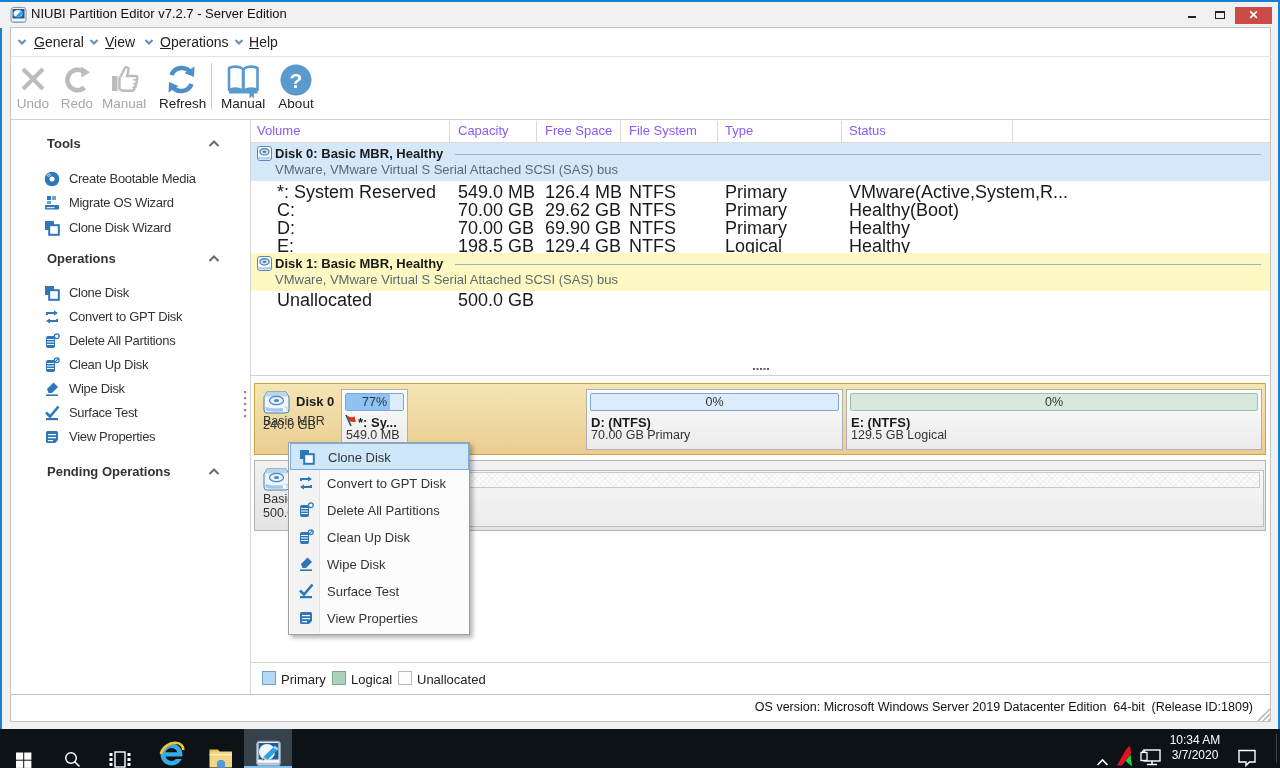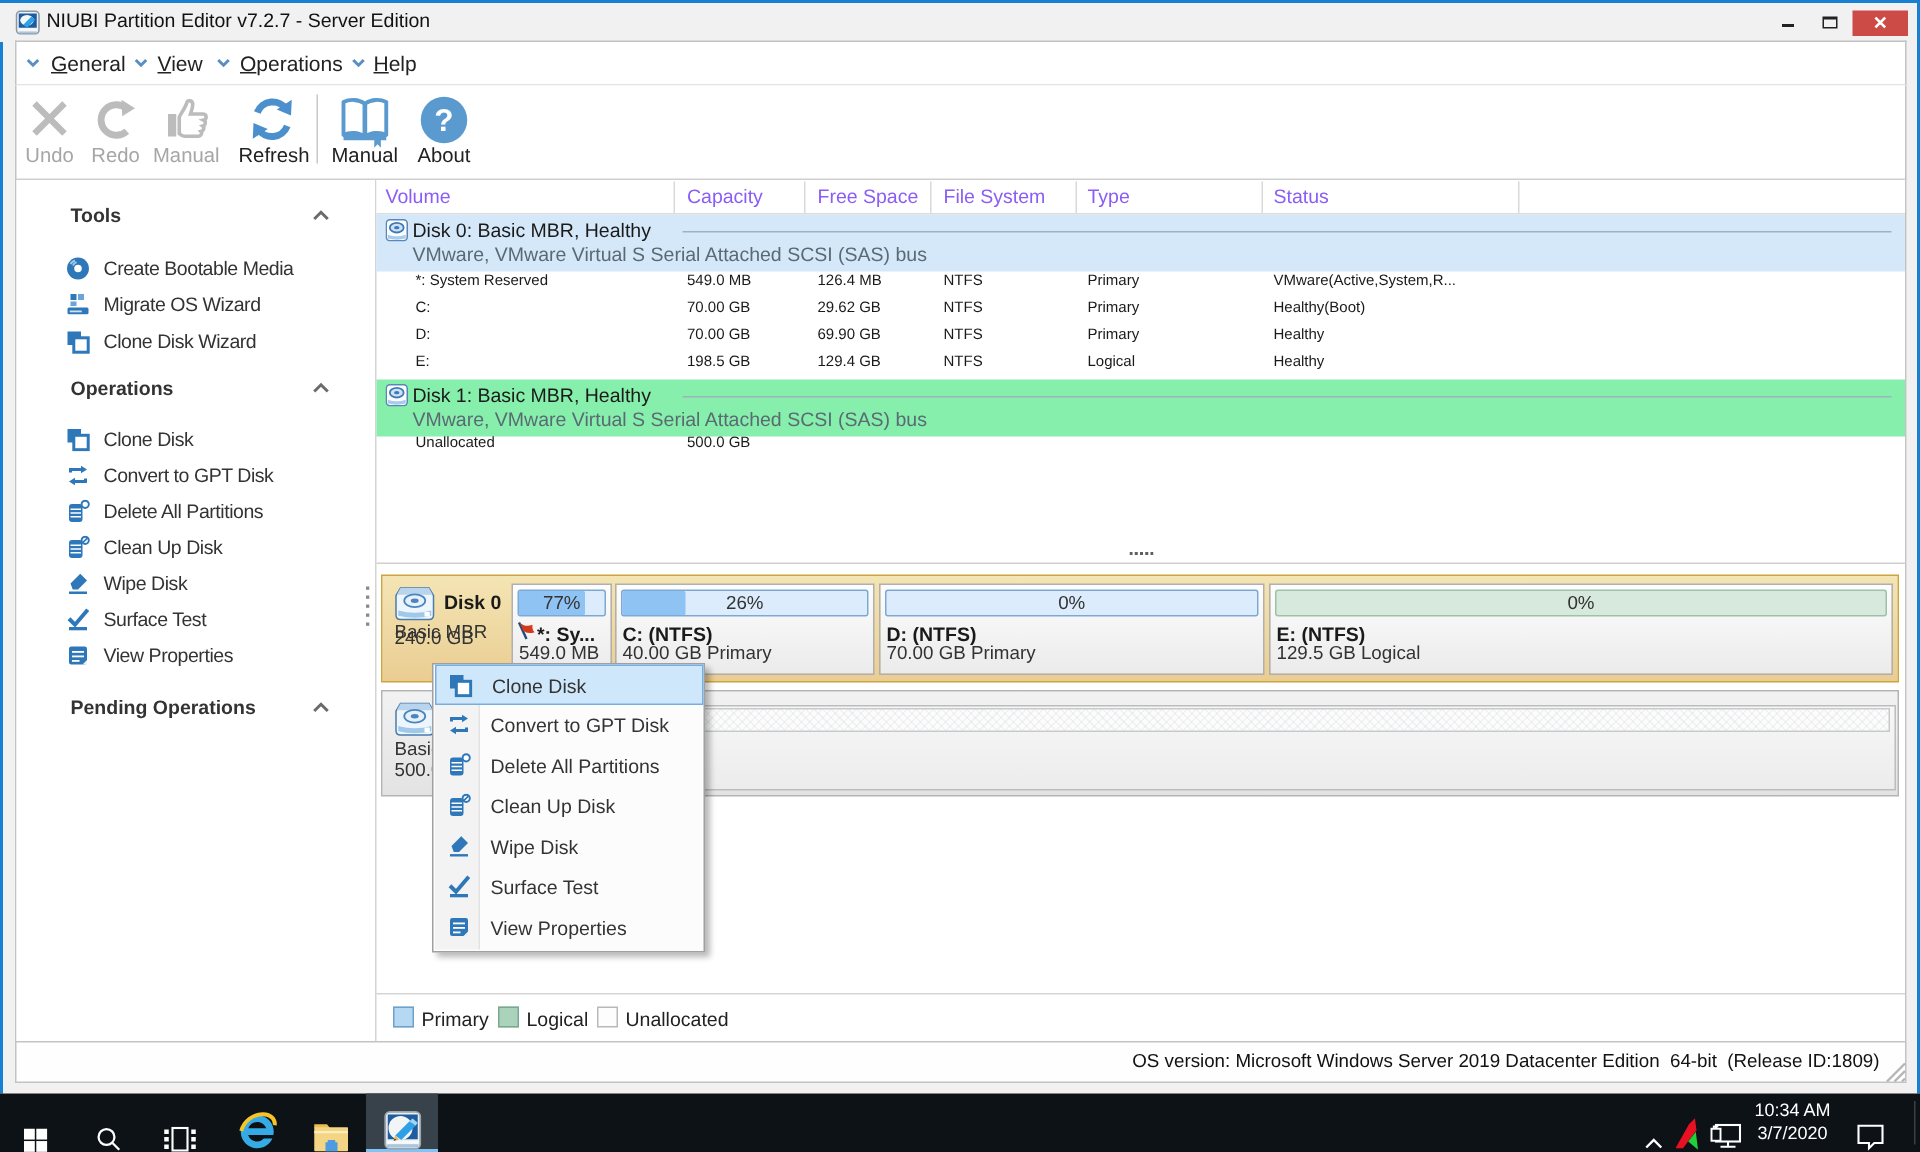--- a/index.html
+++ b/index.html
@@ -34,24 +34,24 @@
 .schev{position:absolute;left:208px}
 .sitem{position:absolute;left:58px;font-size:13px;color:#333;white-space:nowrap;letter-spacing:-0.3px}
 .sicon{position:absolute;left:33px;width:16px;height:16px}
 #drag-dots{left:243px;top:390px}
 
 #table-hdr{left:251px;top:120px;width:1019px;height:23px;background:#fff}
 .th{position:absolute;top:0;height:23px;line-height:22px;font-size:13px;color:#8b5cf6}
 .thsep{position:absolute;top:1px;width:1px;height:21px;background:#d9d9d9}
 #hdr-bot{left:251px;top:142px;width:1019px;height:1px;background:#dcdcdc}
 .grow{position:absolute;left:251px;width:1019px;height:38px}
-.grow .l1{position:absolute;left:24px;top:3px;font-size:13px;font-weight:normal;color:#1a1a1a;white-space:nowrap}
+.grow .l1{position:absolute;left:24px;top:3px;font-size:13px;font-weight:bold;color:#1a1a1a;white-space:nowrap}
 .grow .l2{position:absolute;left:24px;top:19px;font-size:13px;color:#5a6a72;white-space:nowrap}
 .grow .gline{position:absolute;top:11px;height:1px;background:#9db4c0}
-.trow{position:absolute;left:251px;width:1019px;height:18px;font-size:10px;color:#1a1a1a}
+.trow{position:absolute;left:251px;width:1019px;height:18px;font-size:18px;color:#1a1a1a}
 .trow span{position:absolute;top:1px;white-space:nowrap}
 
 #split-dots{left:753px;top:367px;width:16px;height:4px}
 #split-line{left:251px;top:375px;width:1019px;height:1px;background:#d0d0d0}
 
 #disk0{left:254px;top:383px;width:1012px;height:72px;border:1px solid #cda43e;background:linear-gradient(180deg,#f4e5b4,#eacd92)}
 #disk1{left:254px;top:460px;width:1012px;height:71px;border:1px solid #b3b3b3;background:linear-gradient(180deg,#f2f2f2,#e3e3e3)}
 .dlabel-name{position:absolute;font-size:13px;font-weight:bold;color:#1a1a1a}
 .dlabel-sub{position:absolute;font-size:12.5px;color:#333}
 .pblock{position:absolute;top:5px;height:61px;border:1px solid #b0b0b0;background:linear-gradient(180deg,#fdfdfd,#ebebeb)}
@@ -311,21 +311,21 @@
     <span style="left:598px">Healthy</span>
 </div>
 <div class="trow" style="top:235px">
   <span style="left:26px">E:</span>
     <span style="left:207px">198.5 GB</span>
     <span style="left:294px">129.4 GB</span>
     <span style="left:378px">NTFS</span>
     <span style="left:474px">Logical</span>
     <span style="left:598px">Healthy</span>
 </div>
-<div class="grow" style="top:253px;background:#86efac">
+<div class="grow" style="top:253px;background:#fef9c3">
   <svg style="position:absolute;left:6px;top:3px" width="15" height="15" viewBox="0 0 15 15">
       <rect x="0.5" y="0.5" width="14" height="14" rx="2.5" fill="#fdfeff" stroke="#5a87b5"></rect>
       <ellipse cx="7.5" cy="5.8" rx="4.6" ry="3.2" fill="#cde2f5" stroke="#3d7ab8" stroke-width="1.2"></ellipse>
       <ellipse cx="7.5" cy="5.8" rx="1.8" ry="1.1" fill="#3d7ab8"></ellipse>
       <path d="M1.5 10.5 Q7.5 12.5 13.5 10.5 L13.5 13 Q7.5 14.5 1.5 13 Z" fill="#a8cdec"></path>
     </svg>
   <div class="l1">Disk 1: Basic MBR, Healthy</div>
   <div class="l2">VMware, VMware Virtual S Serial Attached SCSI (SAS) bus</div>
   <div class="gline" style="left:204px;width:806px"></div>
 </div>
@@ -359,28 +359,20 @@
     <div class="pbar blue">
         <div class="pfill" style="width:77%"></div>
         <div class="ptxt">77%</div>
       </div>
     <svg style="position:absolute;left:2px;top:24px" width="14" height="14" viewBox="0 0 14 14">
         <path d="M2 1 L7 12" stroke="#1f4e79" stroke-width="1.6"></path>
         <path d="M2.5 1 Q6 4.5 11 2.5 Q10.5 6 12.5 7.5 Q7.5 9 4.8 6.5 Z" fill="#d43a1a"></path>
       </svg>
     <div class="pname" style="left:16px">*: Sy...</div>
     <div class="psize" style="left:4px">549.0 MB</div>
-  </div>
-  <div class="pblock" style="left:155px;width:173px">
-    <div class="pbar blue">
-        <div class="pfill" style="width:26%"></div>
-        <div class="ptxt">26%</div>
-      </div>
-    <div class="pname" style="left:4px">C: (NTFS)</div>
-    <div class="psize" style="left:4px">40.00 GB Primary</div>
   </div>
   <div class="pblock" style="left:331px;width:257px">
     <div class="pbar blue">
         <div class="ptxt">0%</div>
       </div>
     <div class="pname" style="left:4px">D: (NTFS)</div>
     <div class="psize" style="left:4px">70.00 GB Primary</div>
   </div>
   <div class="pblock" style="left:591px;width:416px">
     <div class="pbar green">

